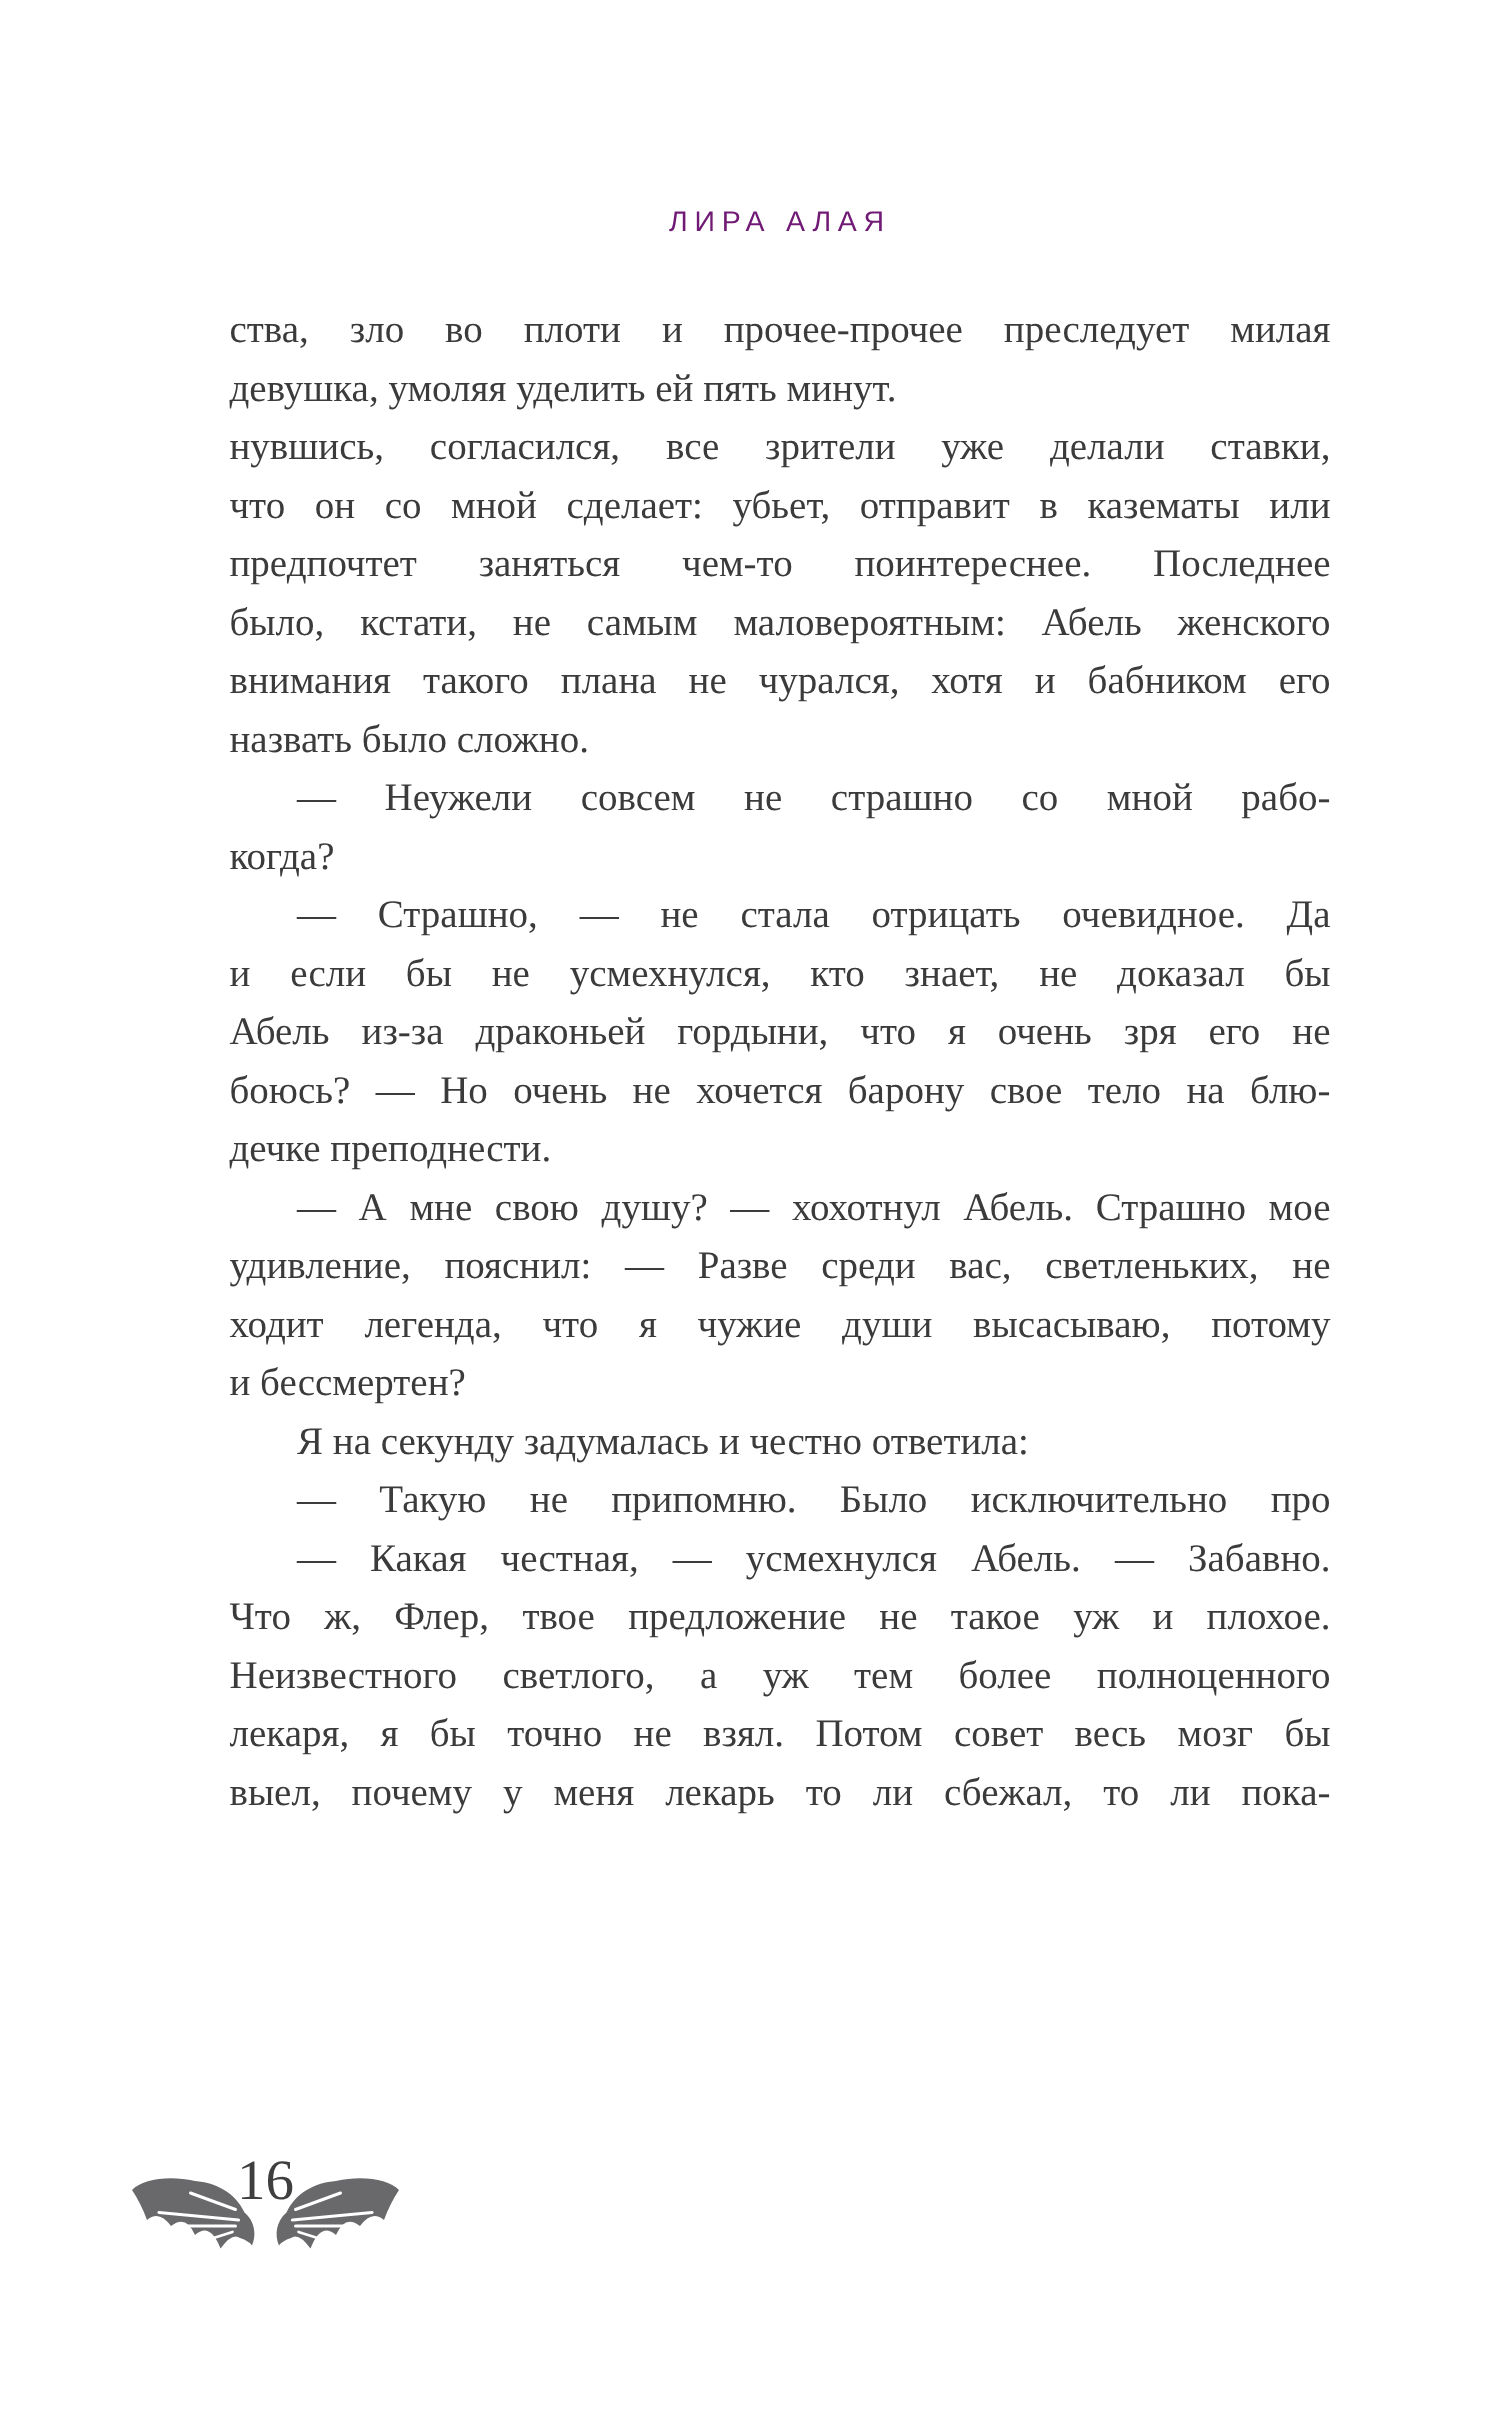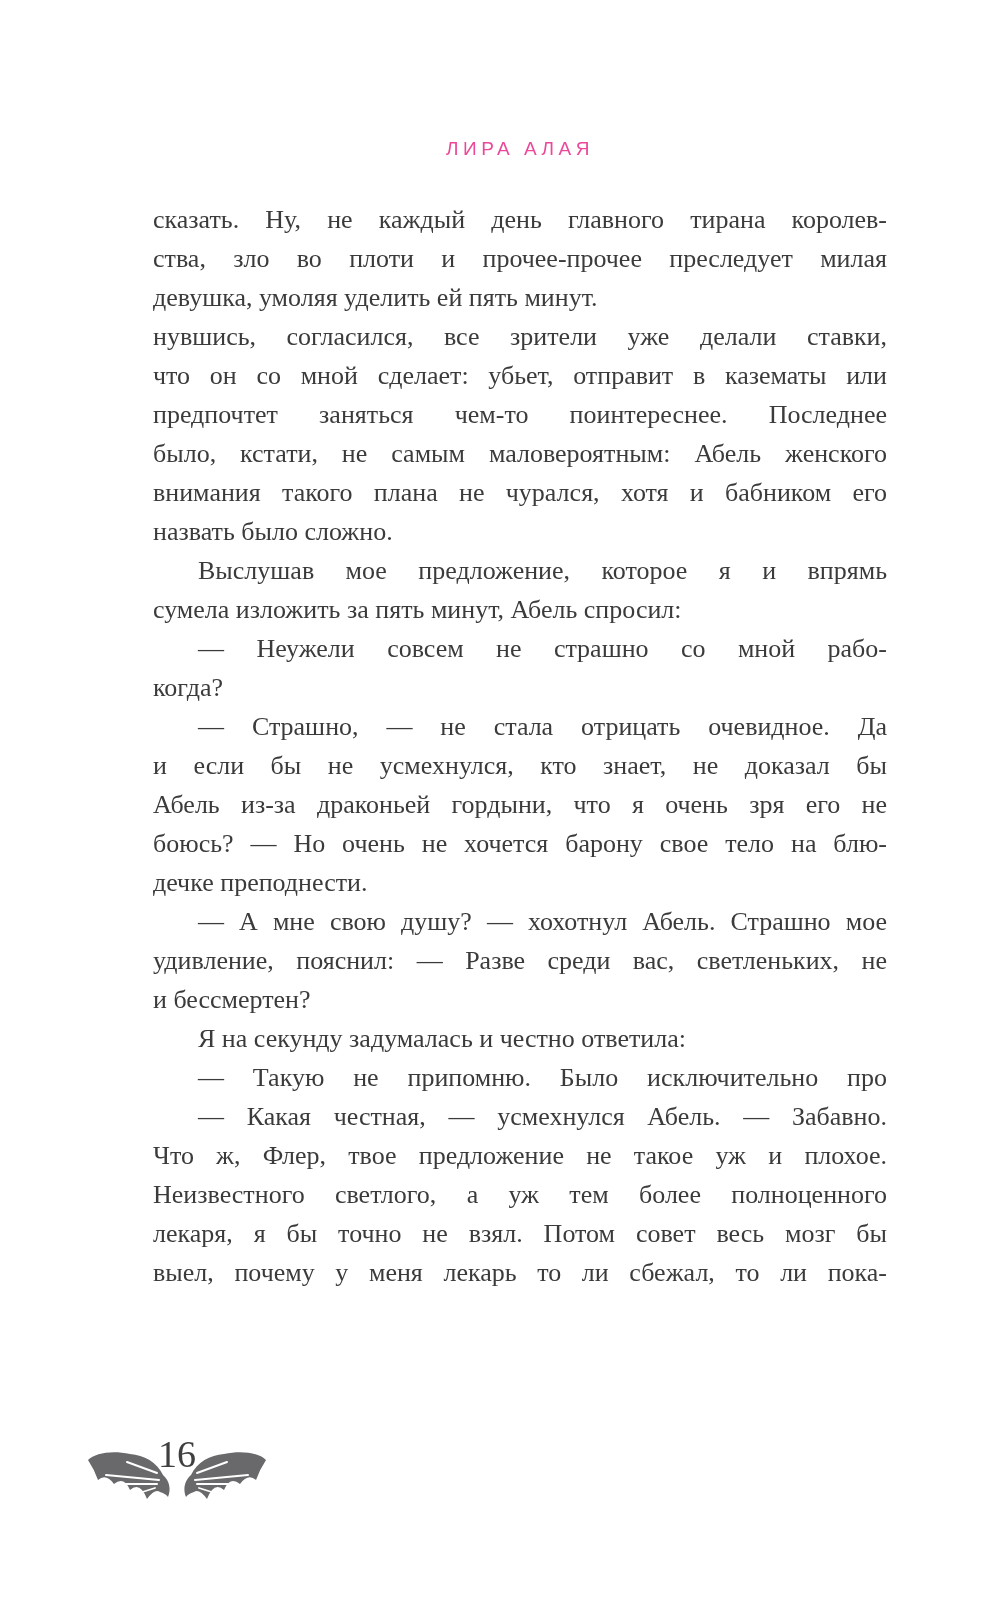--- a/index.html
+++ b/index.html
@@ -22,21 +22,21 @@
   .running-header {
     position: absolute;
     top: 138px;
     left: 152px;
     width: 736px;
     text-align: center;
     font-family: "Liberation Sans", sans-serif;
     font-size: 19px;
     font-weight: 400;
     letter-spacing: 4.5px;
-    color: #ec4899;
+    color: #701a75;
   }
   .body-text {
     position: absolute;
     top: 200px;
     left: 153px;
     width: 734px;
     color: #3b3b3b;
     font-size: 26px;
     line-height: 39px;
   }
@@ -83,50 +83,46 @@
 </style>
 </head>
 <body>
 
 <div class="page">
 
   <div class="running-header">ЛИРА АЛАЯ</div>
 
   <div class="body-text">
       <div class="paragraph">
-        <div class="line">сказать. Ну, не каждый день главного тирана королев-</div>
         <div class="line">ства, зло во плоти и прочее-прочее преследует милая</div>
         <div class="line last">девушка, умоляя уделить ей пять минут.</div>
       </div>
       <div class="paragraph">
         <div class="line">нувшись, согласился, все зрители уже делали ставки,</div>
         <div class="line">что он со мной сделает: убьет, отправит в казематы или</div>
         <div class="line">предпочтет заняться чем-то поинтереснее. Последнее</div>
         <div class="line">было, кстати, не самым маловероятным: Абель женского</div>
         <div class="line">внимания такого плана не чурался, хотя и бабником его</div>
         <div class="line last">назвать было сложно.</div>
-      </div>
-      <div class="paragraph">
-        <div class="line indent">Выслушав мое предложение, которое я и впрямь</div>
-        <div class="line last">сумела изложить за пять минут, Абель спросил:</div>
       </div>
       <div class="paragraph">
         <div class="line indent">— Неужели совсем не страшно со мной рабо-</div>
         <div class="line last">когда?</div>
       </div>
       <div class="paragraph">
         <div class="line indent">— Страшно, — не стала отрицать очевидное. Да</div>
         <div class="line">и если бы не усмехнулся, кто знает, не доказал бы</div>
         <div class="line">Абель из-за драконьей гордыни, что я очень зря его не</div>
         <div class="line">боюсь? — Но очень не хочется барону свое тело на блю-</div>
         <div class="line last">дечке преподнести.</div>
       </div>
       <div class="paragraph">
         <div class="line indent">— А мне свою душу? — хохотнул Абель. Страшно мое</div>
         <div class="line">удивление, пояснил: — Разве среди вас, светленьких, не</div>
+        <div class="line">ходит легенда, что я чужие души высасываю, потому</div>
         <div class="line last">и бессмертен?</div>
       </div>
       <div class="paragraph">
         <div class="line indent last">Я на секунду задумалась и честно ответила:</div>
       </div>
       <div class="paragraph">
         <div class="line indent">— Такую не припомню. Было исключительно про</div>
       </div>
       <div class="paragraph">
         <div class="line indent">— Какая честная, — усмехнулся Абель. — Забавно.</div>

